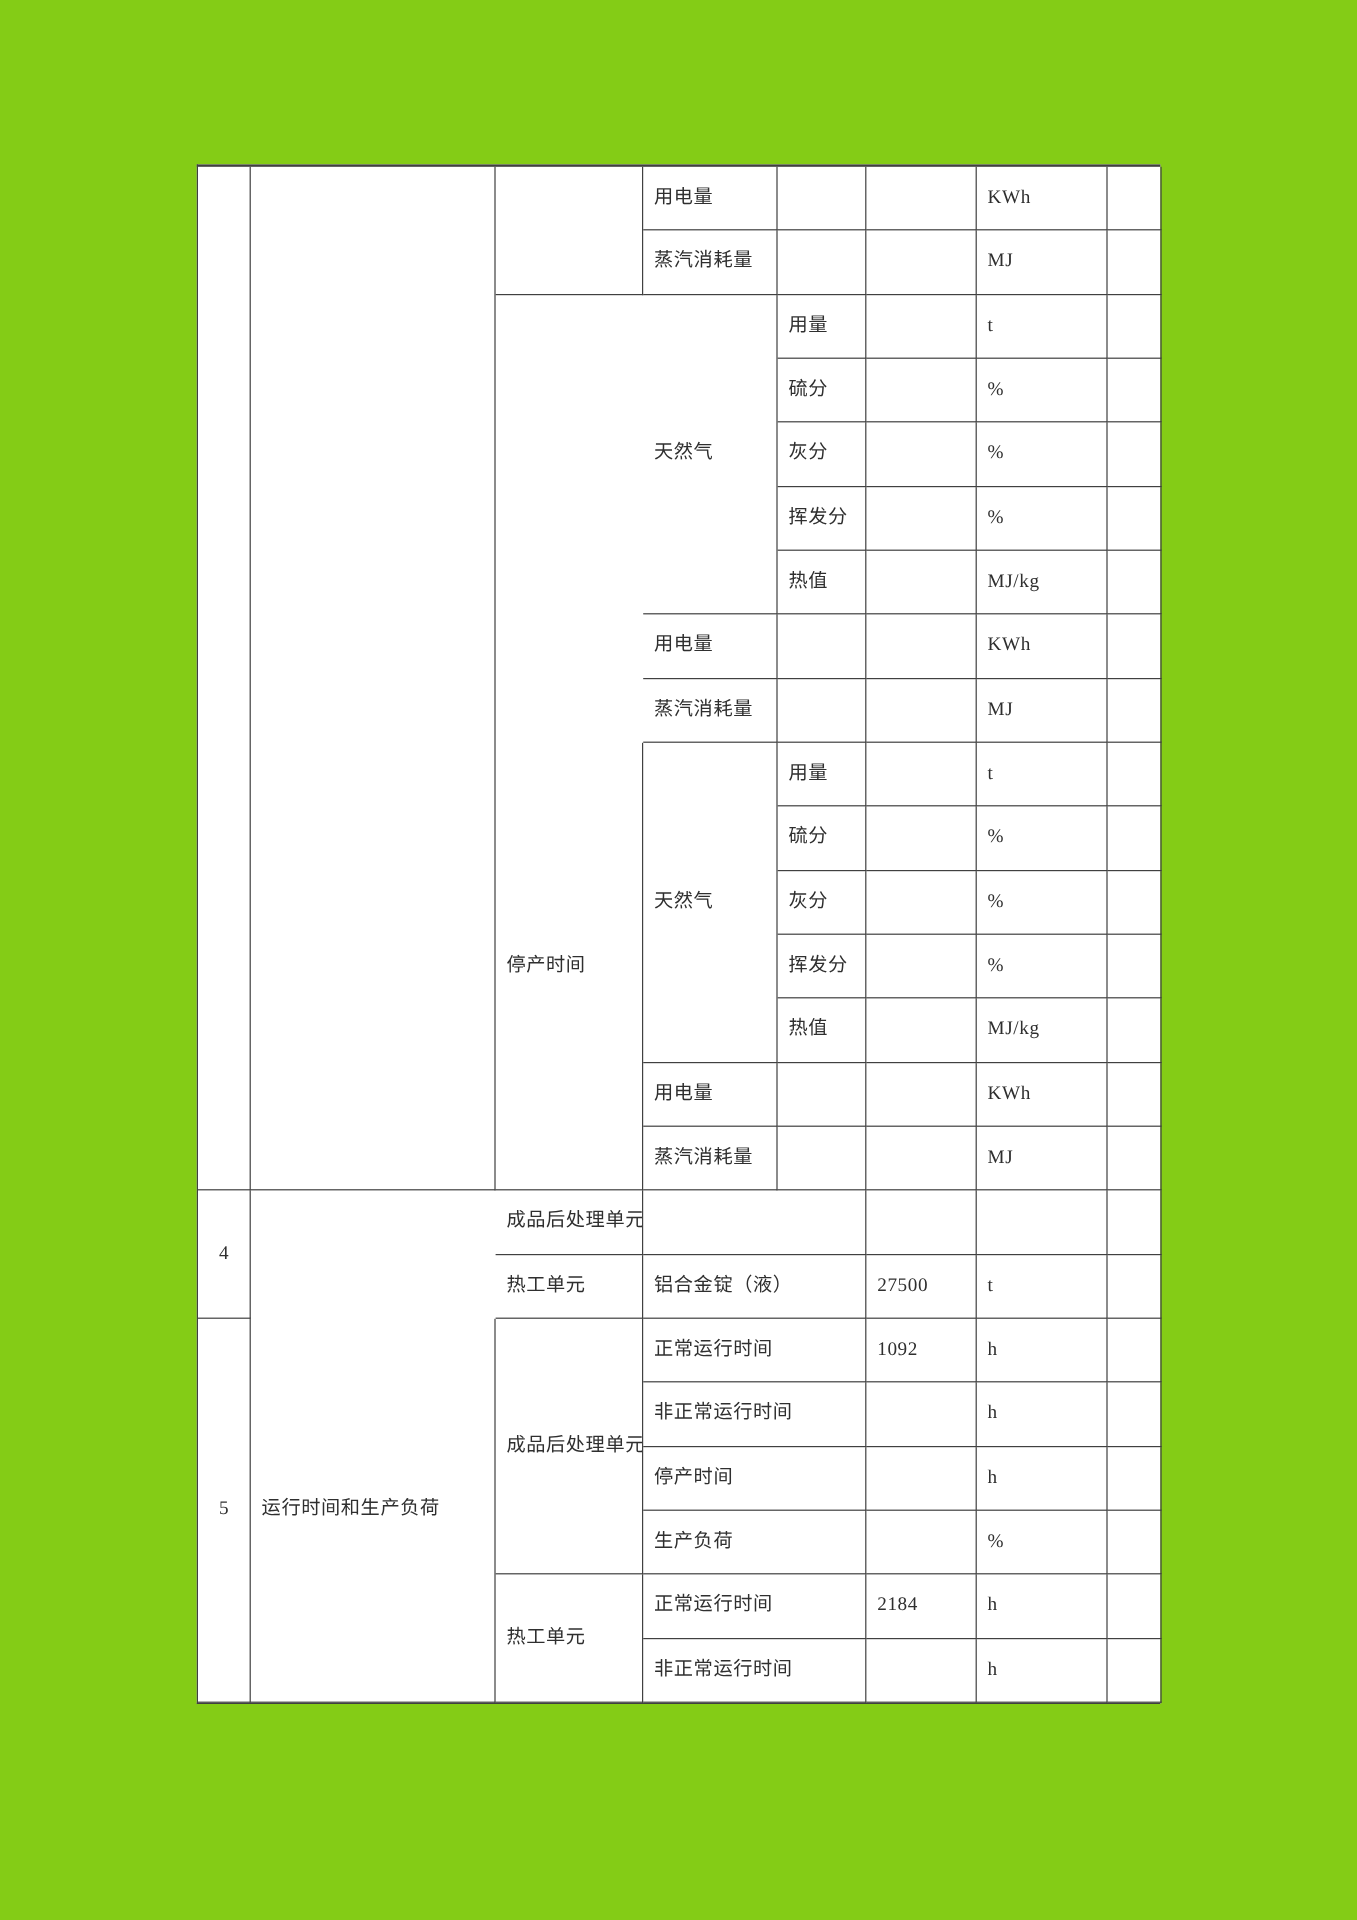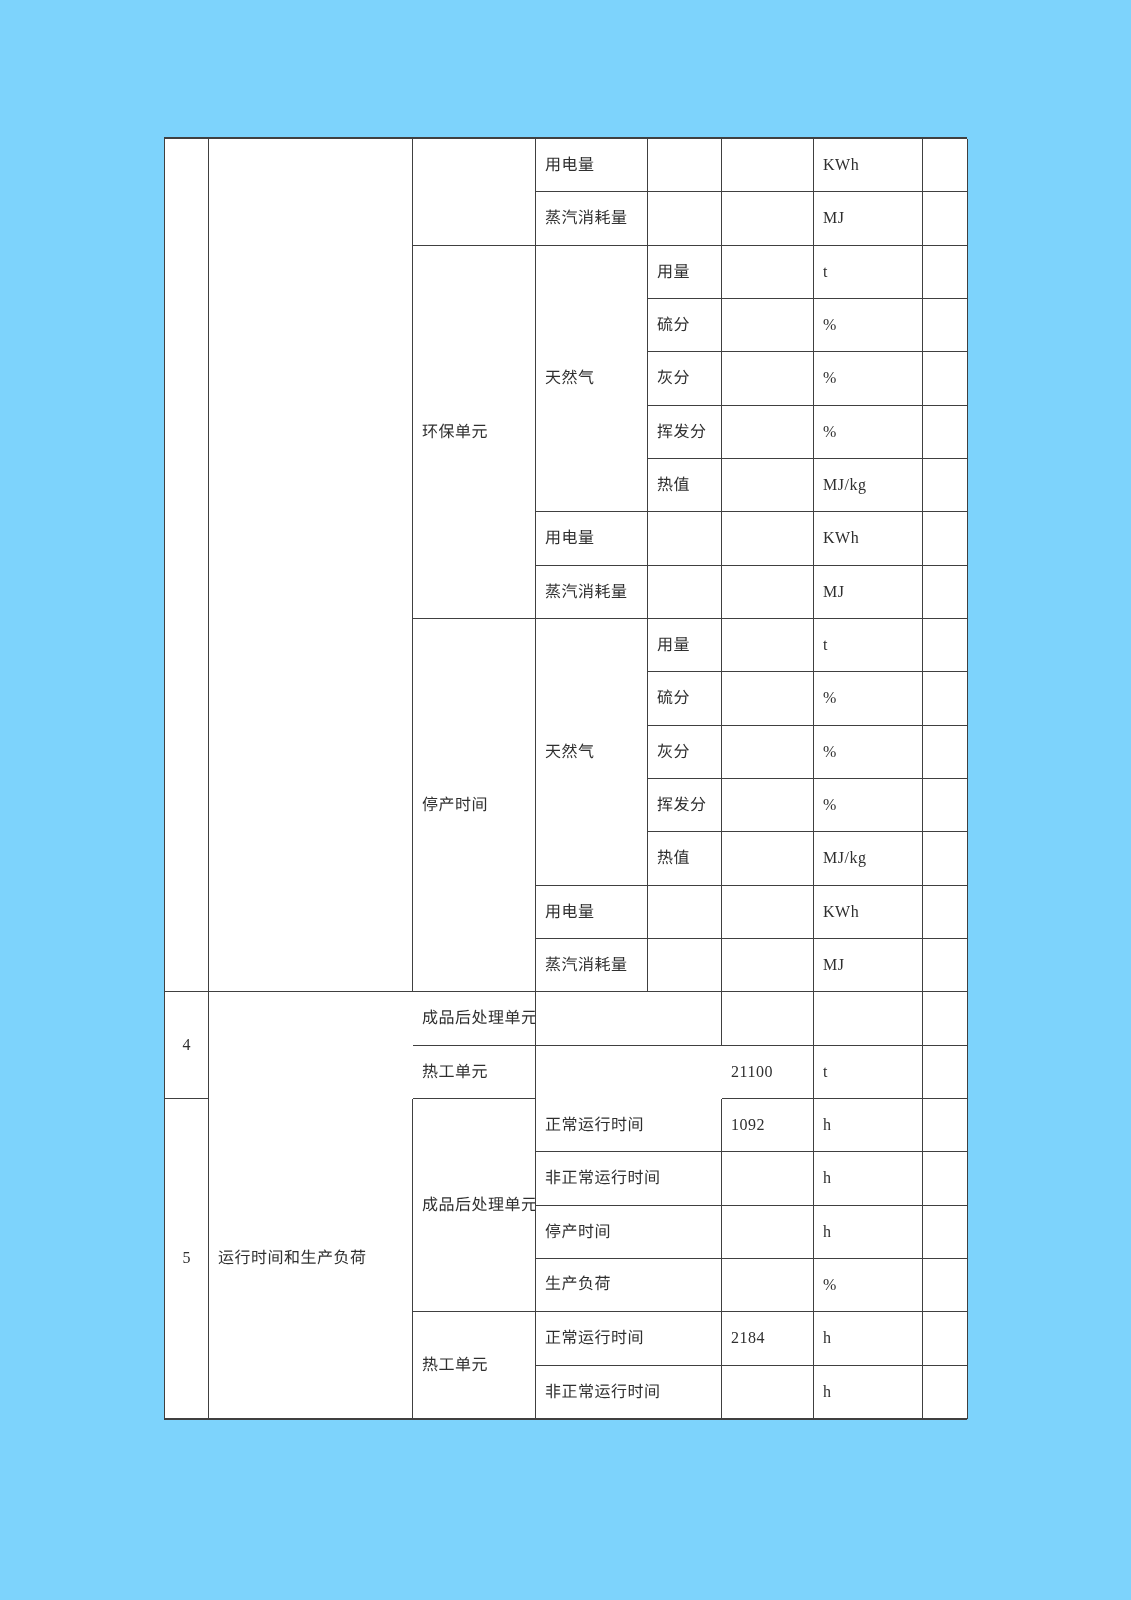--- a/index.html
+++ b/index.html
@@ -10,21 +10,21 @@
     width: 1131px;
     height: 1600px;
     background: #ffffff;
     position: relative;
     font-family: "Liberation Serif", "DejaVu Serif", serif;
     color: #2f2f2f;
   }
   #document-page {
     position: absolute;
     inset: 0;
-    background: #7dd3fc;
+    background: #84cc16;
   }
   #table-grid {
     position: absolute;
     left: 164px;
     top: 137px;
     width: 803px;
     height: 1283px;
     box-sizing: border-box;
     display: grid;
     grid-template-columns: 44px 204px 123px 112px 74px 92px 109px 45px;
@@ -65,21 +65,20 @@
       <div class="cell" style="grid-area: 1 / 4 / span 1 / span 1;">用电量</div>
       <div class="cell" style="grid-area: 1 / 5 / span 1 / span 1;"></div>
       <div class="cell" style="grid-area: 1 / 6 / span 1 / span 1;"></div>
       <div class="cell" style="grid-area: 1 / 7 / span 1 / span 1;">KWh</div>
       <div class="cell" style="grid-area: 1 / 8 / span 1 / span 1;"></div>
       <div class="cell" style="grid-area: 2 / 4 / span 1 / span 1;">蒸汽消耗量</div>
       <div class="cell" style="grid-area: 2 / 5 / span 1 / span 1;"></div>
       <div class="cell" style="grid-area: 2 / 6 / span 1 / span 1;"></div>
       <div class="cell" style="grid-area: 2 / 7 / span 1 / span 1;">MJ</div>
       <div class="cell" style="grid-area: 2 / 8 / span 1 / span 1;"></div>
-      <div class="cell" style="grid-area: 3 / 3 / span 7 / span 1;">环保单元</div>
       <div class="cell" style="grid-area: 3 / 4 / span 5 / span 1;">天然气</div>
       <div class="cell" style="grid-area: 3 / 5 / span 1 / span 1;">用量</div>
       <div class="cell" style="grid-area: 3 / 6 / span 1 / span 1;"></div>
       <div class="cell" style="grid-area: 3 / 7 / span 1 / span 1;">t</div>
       <div class="cell" style="grid-area: 3 / 8 / span 1 / span 1;"></div>
       <div class="cell" style="grid-area: 4 / 5 / span 1 / span 1;">硫分</div>
       <div class="cell" style="grid-area: 4 / 6 / span 1 / span 1;"></div>
       <div class="cell" style="grid-area: 4 / 7 / span 1 / span 1;">%</div>
       <div class="cell" style="grid-area: 4 / 8 / span 1 / span 1;"></div>
       <div class="cell" style="grid-area: 5 / 5 / span 1 / span 1;">灰分</div>
@@ -136,21 +135,22 @@
       <div class="cell" style="grid-area: 16 / 6 / span 1 / span 1;"></div>
       <div class="cell" style="grid-area: 16 / 7 / span 1 / span 1;">MJ</div>
       <div class="cell" style="grid-area: 16 / 8 / span 1 / span 1;"></div>
       <div class="cell center" style="grid-area: 17 / 1 / span 2 / span 1;">4</div>
       <div class="cell" style="grid-area: 17 / 3 / span 1 / span 1;">成品后处理单元</div>
       <div class="cell" style="grid-area: 17 / 4 / span 1 / span 2;"></div>
       <div class="cell" style="grid-area: 17 / 6 / span 1 / span 1;"></div>
       <div class="cell" style="grid-area: 17 / 7 / span 1 / span 1;"></div>
       <div class="cell" style="grid-area: 17 / 8 / span 1 / span 1;"></div>
       <div class="cell" style="grid-area: 18 / 3 / span 1 / span 1;">热工单元</div>
-      <div class="cell" style="grid-area: 18 / 6 / span 1 / span 1;">21100</div>
+      <div class="cell" style="grid-area: 18 / 4 / span 1 / span 2;">铝合金锭（液）</div>
+      <div class="cell" style="grid-area: 18 / 6 / span 1 / span 1;">27500</div>
       <div class="cell" style="grid-area: 18 / 7 / span 1 / span 1;">t</div>
       <div class="cell" style="grid-area: 18 / 8 / span 1 / span 1;"></div>
       <div class="cell center" style="grid-area: 19 / 1 / span 6 / span 1;">5</div>
       <div class="cell" style="grid-area: 19 / 2 / span 6 / span 1;">运行时间和生产负荷</div>
       <div class="cell" style="grid-area: 19 / 3 / span 4 / span 1;">成品后处理单元</div>
       <div class="cell" style="grid-area: 19 / 4 / span 1 / span 2;">正常运行时间</div>
       <div class="cell" style="grid-area: 19 / 6 / span 1 / span 1;">1092</div>
       <div class="cell" style="grid-area: 19 / 7 / span 1 / span 1;">h</div>
       <div class="cell" style="grid-area: 19 / 8 / span 1 / span 1;"></div>
       <div class="cell" style="grid-area: 20 / 4 / span 1 / span 2;">非正常运行时间</div>

